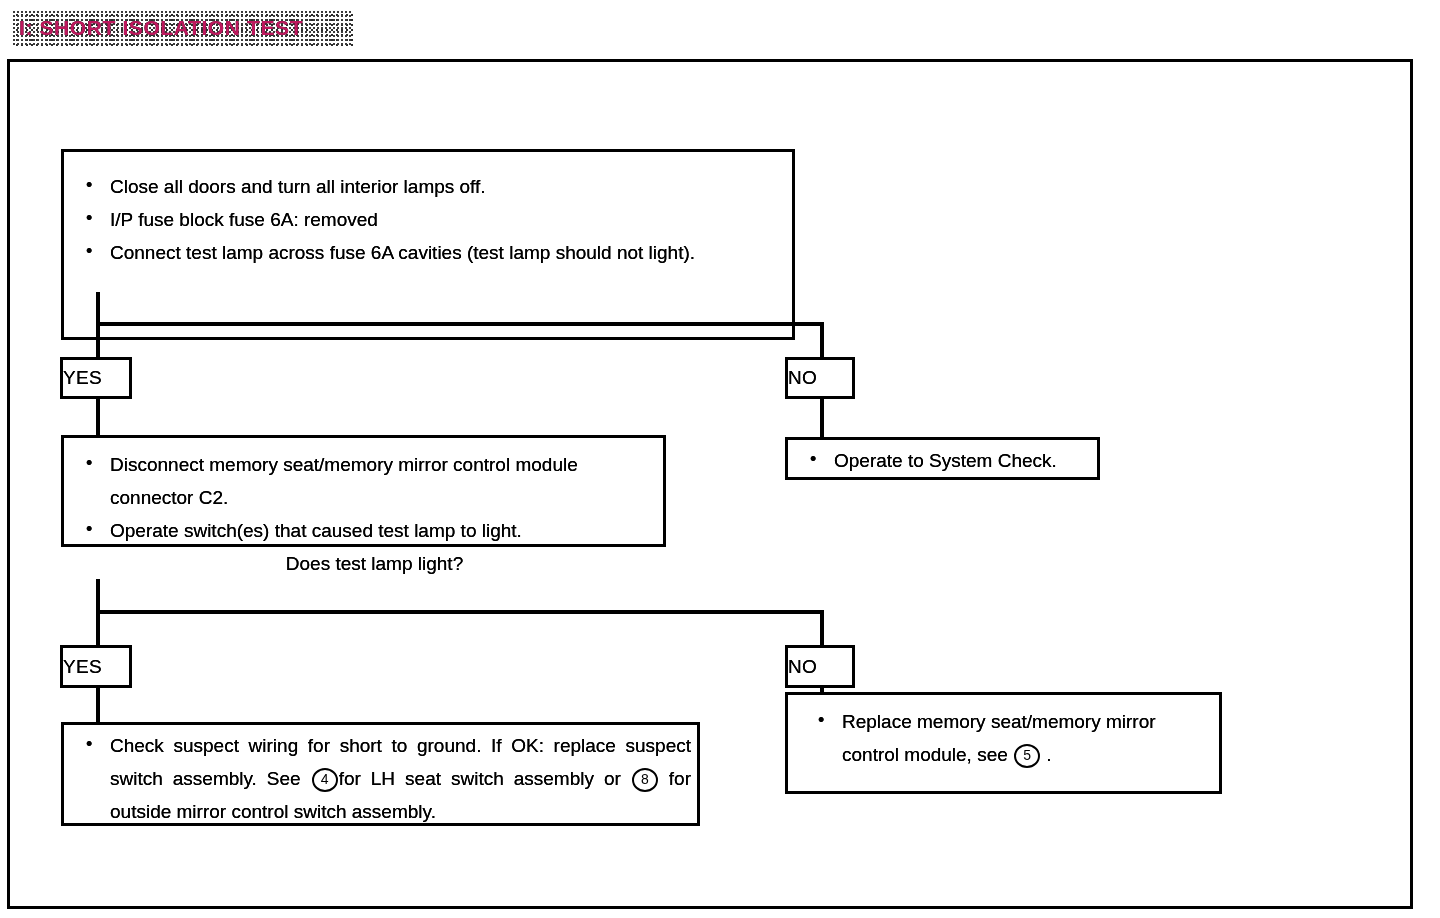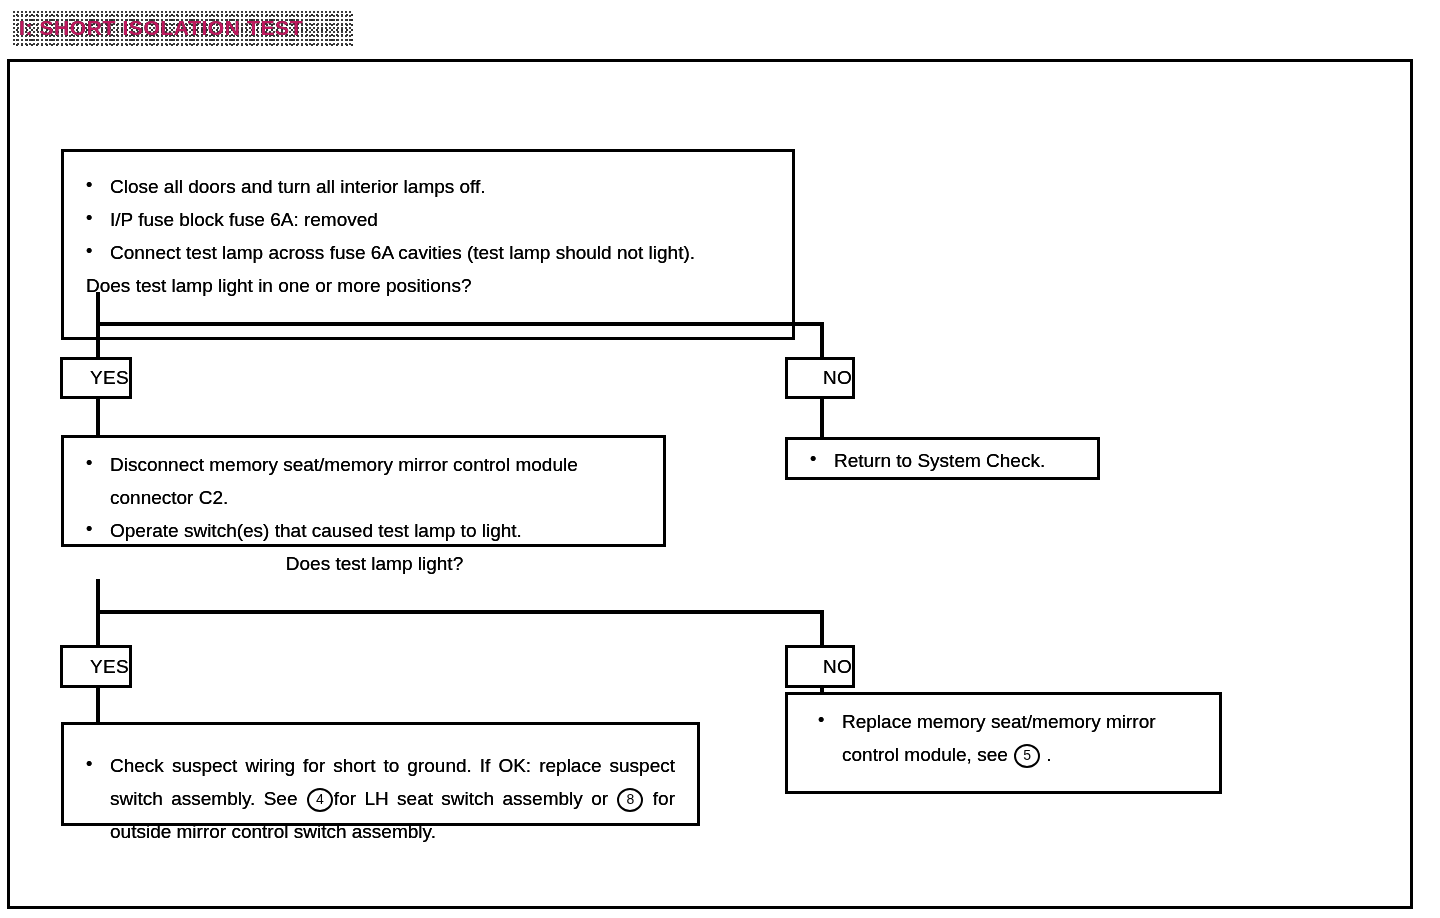--- a/index.html
+++ b/index.html
@@ -65,21 +65,21 @@
     box-sizing: border-box;
     background: #ffffff;
   }
   .decision-box {
     position: absolute;
     border: 3px solid #000000;
     box-sizing: border-box;
     background: #ffffff;
     display: flex;
     align-items: center;
-    justify-content: flex-end;
+    justify-content: flex-start;
   }
   .decision-label {
     font-size: 19px;
     font-weight: normal;
     color: #000;
     letter-spacing: 0.3px;
     text-shadow: 0 0 0.5px #000;
   }
 
   
@@ -154,21 +154,20 @@
   <div class="title-text">I:  SHORT ISOLATION TEST</div>
 
   <div class="outer-frame"></div>
 
   <div class="flow-box" style="left:61px; top:101px; width:734px; height:191px;margin-top:48px;">
     <ul class="blist" style="margin-top:18px;">
       <li>Close all doors and turn all interior lamps off.</li>
       <li>I/P fuse block fuse 6A:  removed</li>
       <li>Connect test lamp across fuse 6A cavities (test lamp should not light).</li>
     </ul>
-    <div class="tail-question" style="margin-left:22px;">Does test lamp light in one or more positions?</div>
   </div>
 
   <div class="vline" style="left:96px; top:292px; height:34px;"></div>
   <div class="hline" style="left:96px; top:322px; width:728px;"></div>
   <div class="vline" style="left:820px; top:322px; height:36px;"></div>
   <div class="vline" style="left:96px; top:322px; height:36px;"></div>
 
   <div class="decision-box" style="left:60px; top:357px; width:72px; height:42px;">
     <span class="decision-label">YES</span>
   </div>
@@ -182,41 +181,41 @@
   <div class="flow-box" style="left:61px; top:435px; width:605px; height:112px;">
     <ul class="blist" style="margin-top:10px;">
       <li>Disconnect memory seat/memory mirror control module connector C2.</li>
       <li>Operate switch(es) that caused test lamp to light.</li>
     </ul>
     <div class="tail-question" style="margin-left:22px;text-align:center;">Does test lamp light?</div>
   </div>
 
   <div class="flow-box" style="left:785px; top:437px; width:315px; height:43px;">
     <ul class="blist" style="margin-top:4px;">
-      <li>Return to System Check.</li>
+      <li>Operate to System Check.</li>
     </ul>
   </div>
 
   <div class="vline" style="left:96px; top:579px; height:35px;"></div>
   <div class="hline" style="left:96px; top:610px; width:728px;"></div>
   <div class="vline" style="left:820px; top:610px; height:35px;"></div>
   <div class="vline" style="left:96px; top:610px; height:35px;"></div>
 
   <div class="decision-box" style="left:60px; top:645px; width:72px; height:43px;">
     <span class="decision-label">YES</span>
   </div>
   <div class="decision-box" style="left:785px; top:645px; width:70px; height:43px;">
     <span class="decision-label">NO</span>
   </div>
 
   <div class="vline" style="left:96px; top:688px; height:36px;"></div>
   <div class="vline" style="left:820px; top:688px; height:36px;"></div>
 
   <div class="flow-box" style="left:61px; top:722px; width:639px; height:104px;">
-    <ul class="blist justified" style="margin-top:24px; padding-right:22px;">
+    <ul class="blist justified" style="margin-top:4px; padding-right:6px;">
       <li><span>Check suspect wiring for short to ground. If OK: replace suspect switch assembly. See </span><span class="circled">4</span><span>for LH seat switch assembly or </span><span class="circled">8</span><span class="lastline"> for outside mirror control switch assembly.</span></li>
     </ul>
   </div>
 
   <div class="flow-box" style="left:785px; top:692px; width:437px; height:102px;padding-left:8px;">
     <ul class="blist" style="margin-top:10px; padding-right:22px;">
       <li><span>Replace memory seat/memory mirror control module, see </span><span class="circled">5</span><span> .</span></li>
     </ul>
   </div>
 

